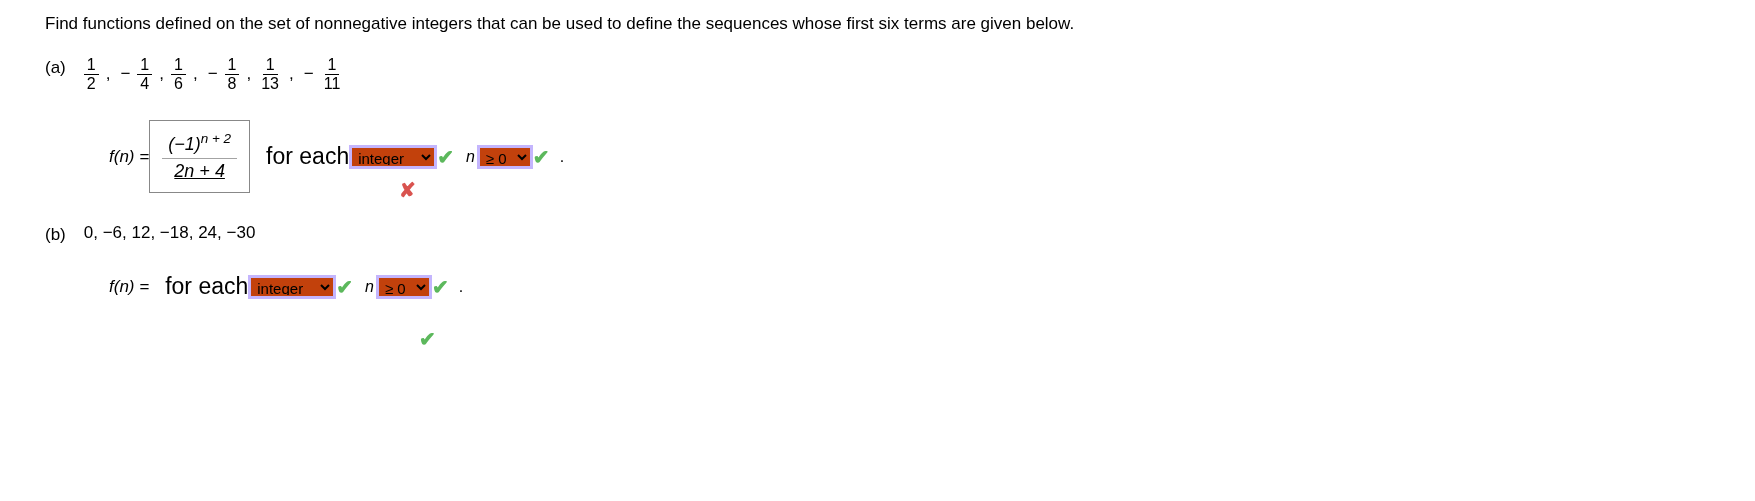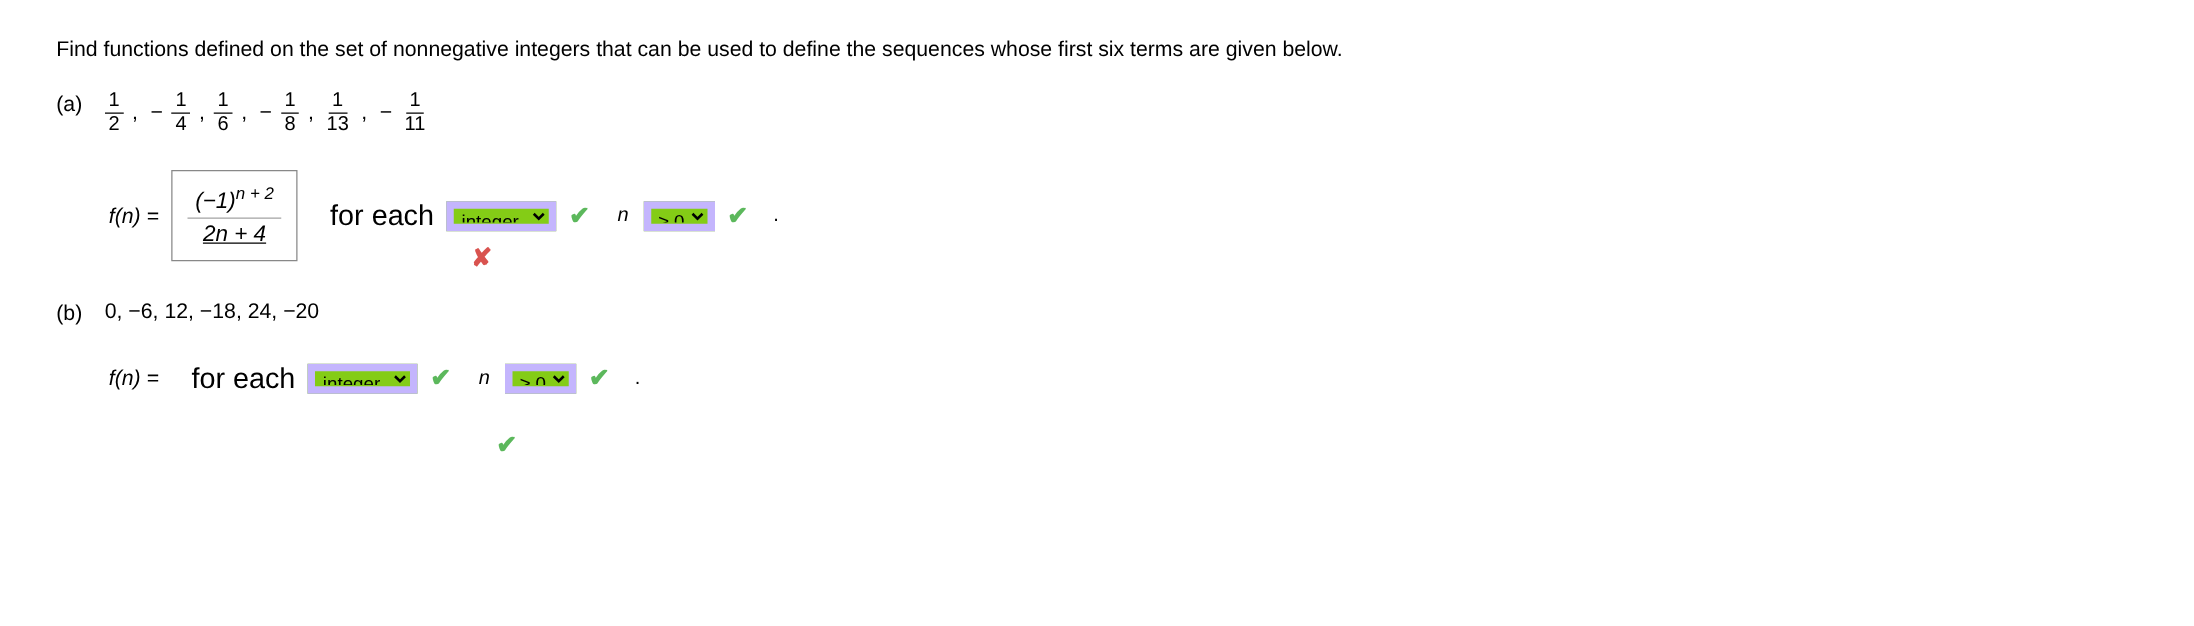--- a/index.html
+++ b/index.html
@@ -6,21 +6,21 @@
   body {
     margin: 0;
     padding: 0;
     font-family: Arial, Helvetica, sans-serif;
     font-size: 16px;
     color: #000;
     background: #fff;
     width: 1755px;
   }
   .container {
-    padding: 30px 20px 20px 45px;
+    padding: 14px 20px 20px 45px;
   }
   .question-text {
     font-size: 17px;
     margin-bottom: 22px;
   }
   .part {
     margin-bottom: 30px;
   }
   .part-row {
     display: flex;
@@ -47,22 +47,22 @@
     font-size: 16px;
     line-height: 1.1;
     vertical-align: middle;
   }
   .frac .num { border-bottom: 1px solid #000; padding: 0 3px; }
   .frac .den { padding: 0 3px; }
   .minus, .comma { display: inline-block; padding: 0 3px; }
   .answer-row {
     display: flex;
     align-items: center;
-    gap: 10px;
-    margin-left: 42px;
+    gap: 0;
+    margin-left: 64px;
     position: relative;
   }
   .fn-label {
     font-style: italic;
     font-size: 17px;
   }
   .answer-box {
     border: 1px solid #888;
     padding: 8px 12px;
     display: inline-flex;
@@ -88,22 +88,22 @@
     left: 310px;
     top: 54px;
   }
   .for-each {
     font-size: 23px;
     margin-left: 16px;
   }
   select.dropdown {
     font-size: 15px;
     padding: 1px 2px;
-    border: 6px solid #c4b5fd;
-    background: #84cc16;
+    border: 3px solid #c4b5fd;
+    background: #c2410c;
     min-width: 88px;
     height: 24px;
   }
   select.dropdown.small { min-width: 56px; }
   .n-ital { font-style: italic; margin-left: 12px; margin-right: 2px; }
   .period { margin-left: 10px; }
   .big-frac {
     display: inline-flex;
     flex-direction: column;
     align-items: center;
@@ -184,21 +184,21 @@
         <option>≥ 0</option>
       </select>
       <span class="mark mark-check">✔</span>
       <span class="period">.</span>
     </div>
   </div>
 
   <div class="part">
     <div class="part-row">
       <div class="part-label">(b)</div>
-      <div class="sequence">0, −6, 12, −18, 24, −20</div>
+      <div class="sequence">0, −6, 12, −18, 24, −30</div>
     </div>
 
     <div class="answer-row">
       <span class="fn-label">f(n) =</span>
       <span class="mark mark-check mark-below-b">✔</span>
 
       <span class="for-each">for each</span>
       <select class="dropdown">
         <option>integer</option>
       </select>

